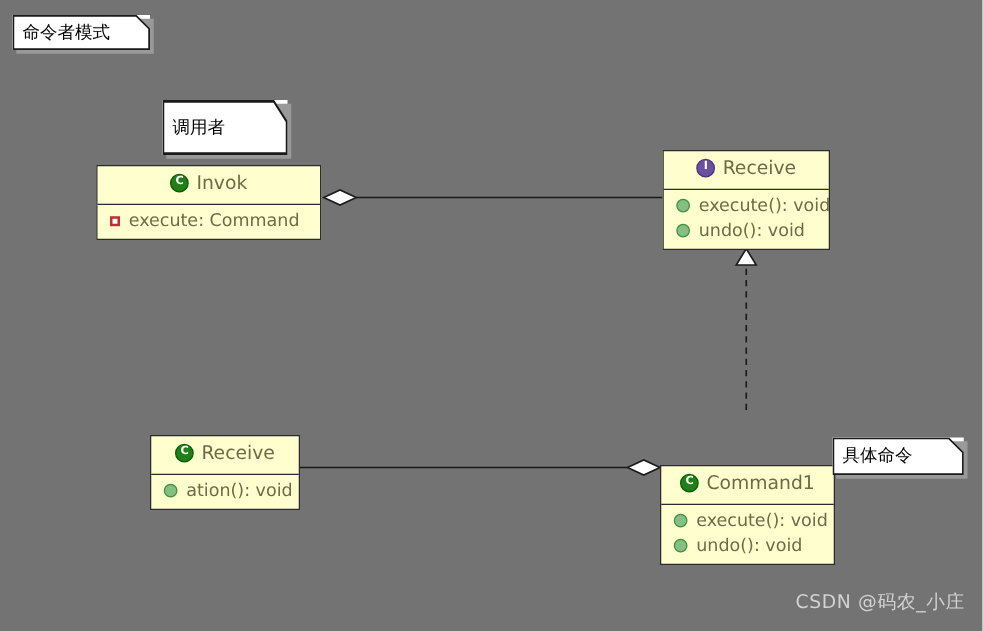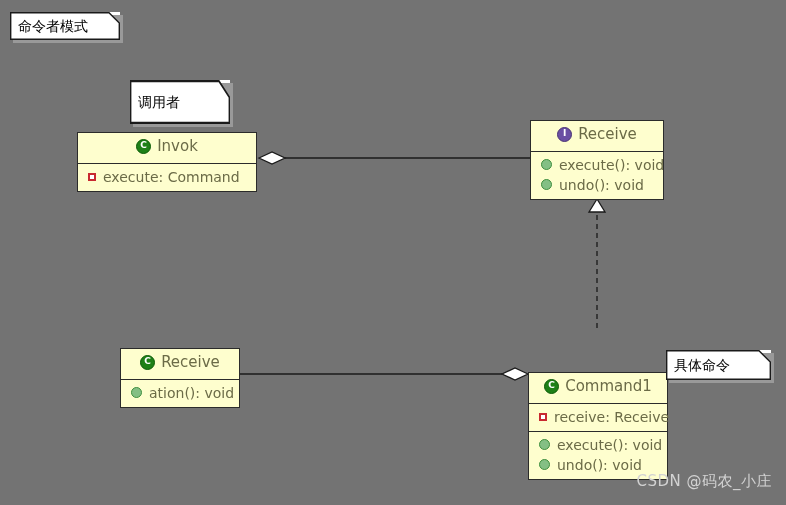--- a/index.html
+++ b/index.html
@@ -288,26 +288,20 @@
     </div>
   </div>
 
   <div class="clsbox" style="left:528px; top:328px; width:140px;margin-top:44px;">
     <div class="cls-header">
       <span class="title-wrap">
         <span class="ico-c"></span>
         <span>Command1</span>
       </span>
     </div>
-    <div class="cls-sec">
-      <div class="member">
-        <span class="ico-priv"></span>
-        <span>receive: Receive</span>
-      </div>
-    </div>
     <div class="cls-sec last">
       <div class="member">
         <span class="ico-pub"></span>
         <span>execute(): void</span>
       </div>
       <div class="member">
         <span class="ico-pub"></span>
         <span>undo(): void</span>
       </div>
     </div>

